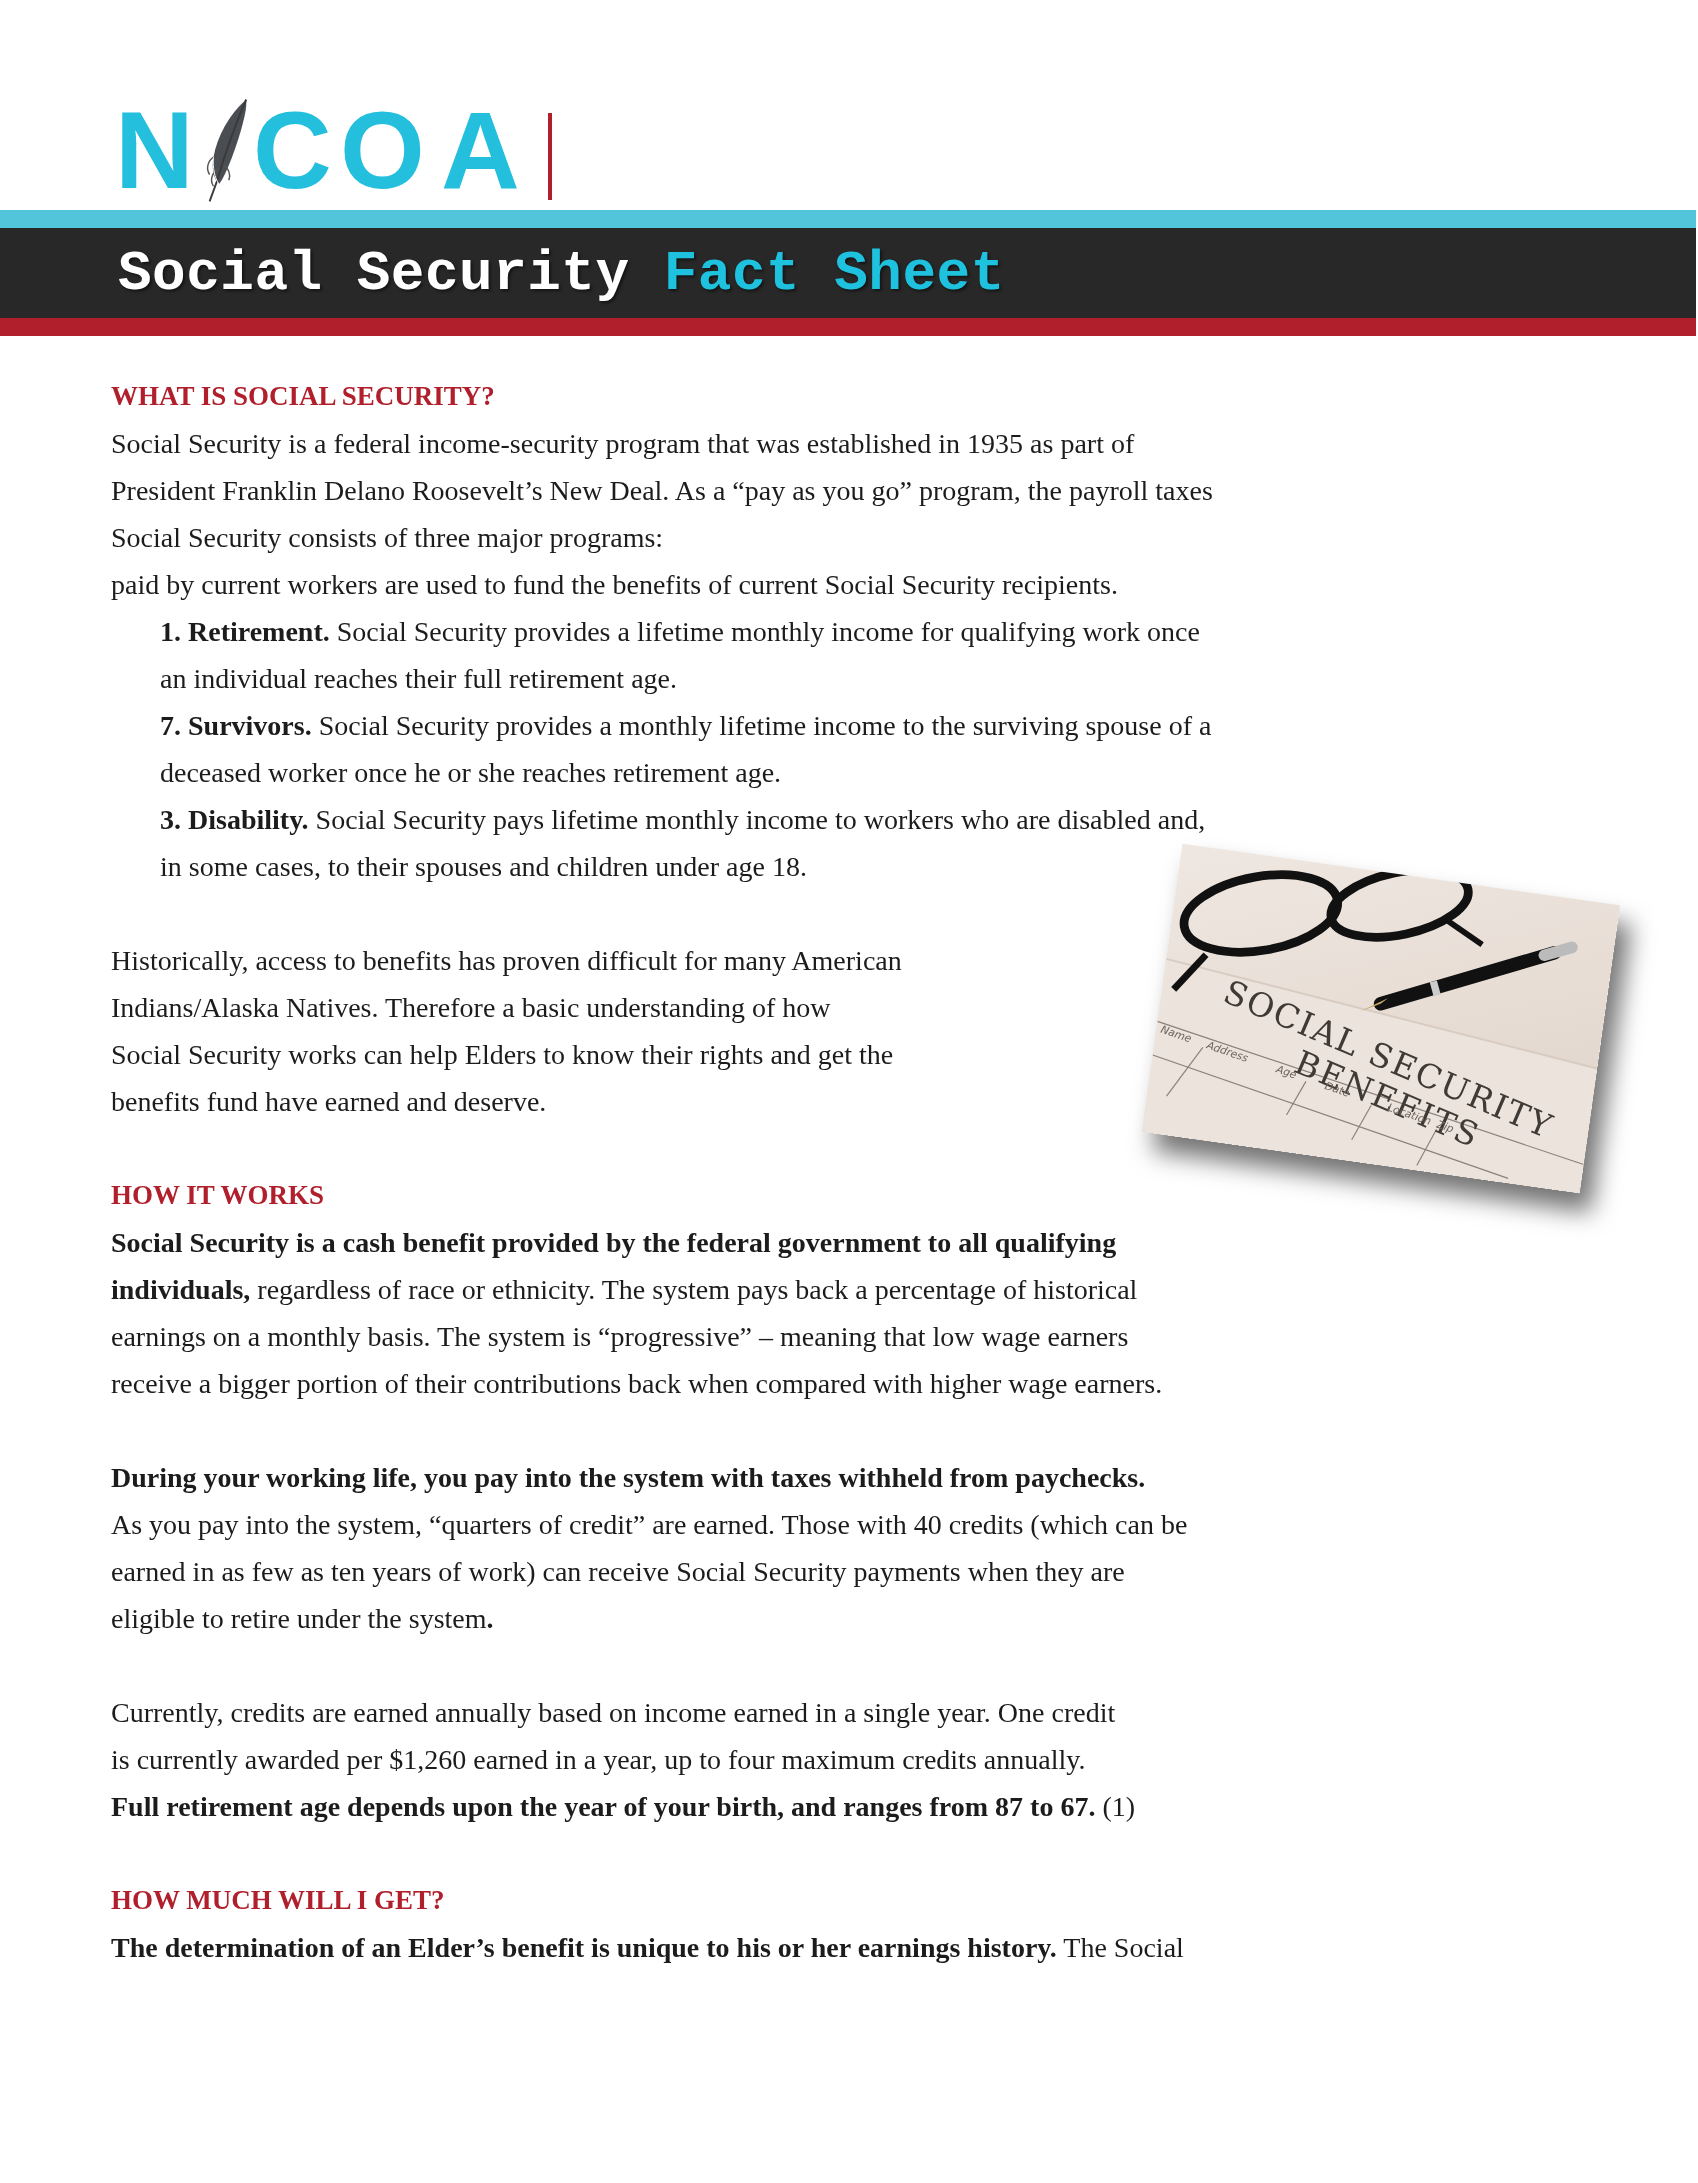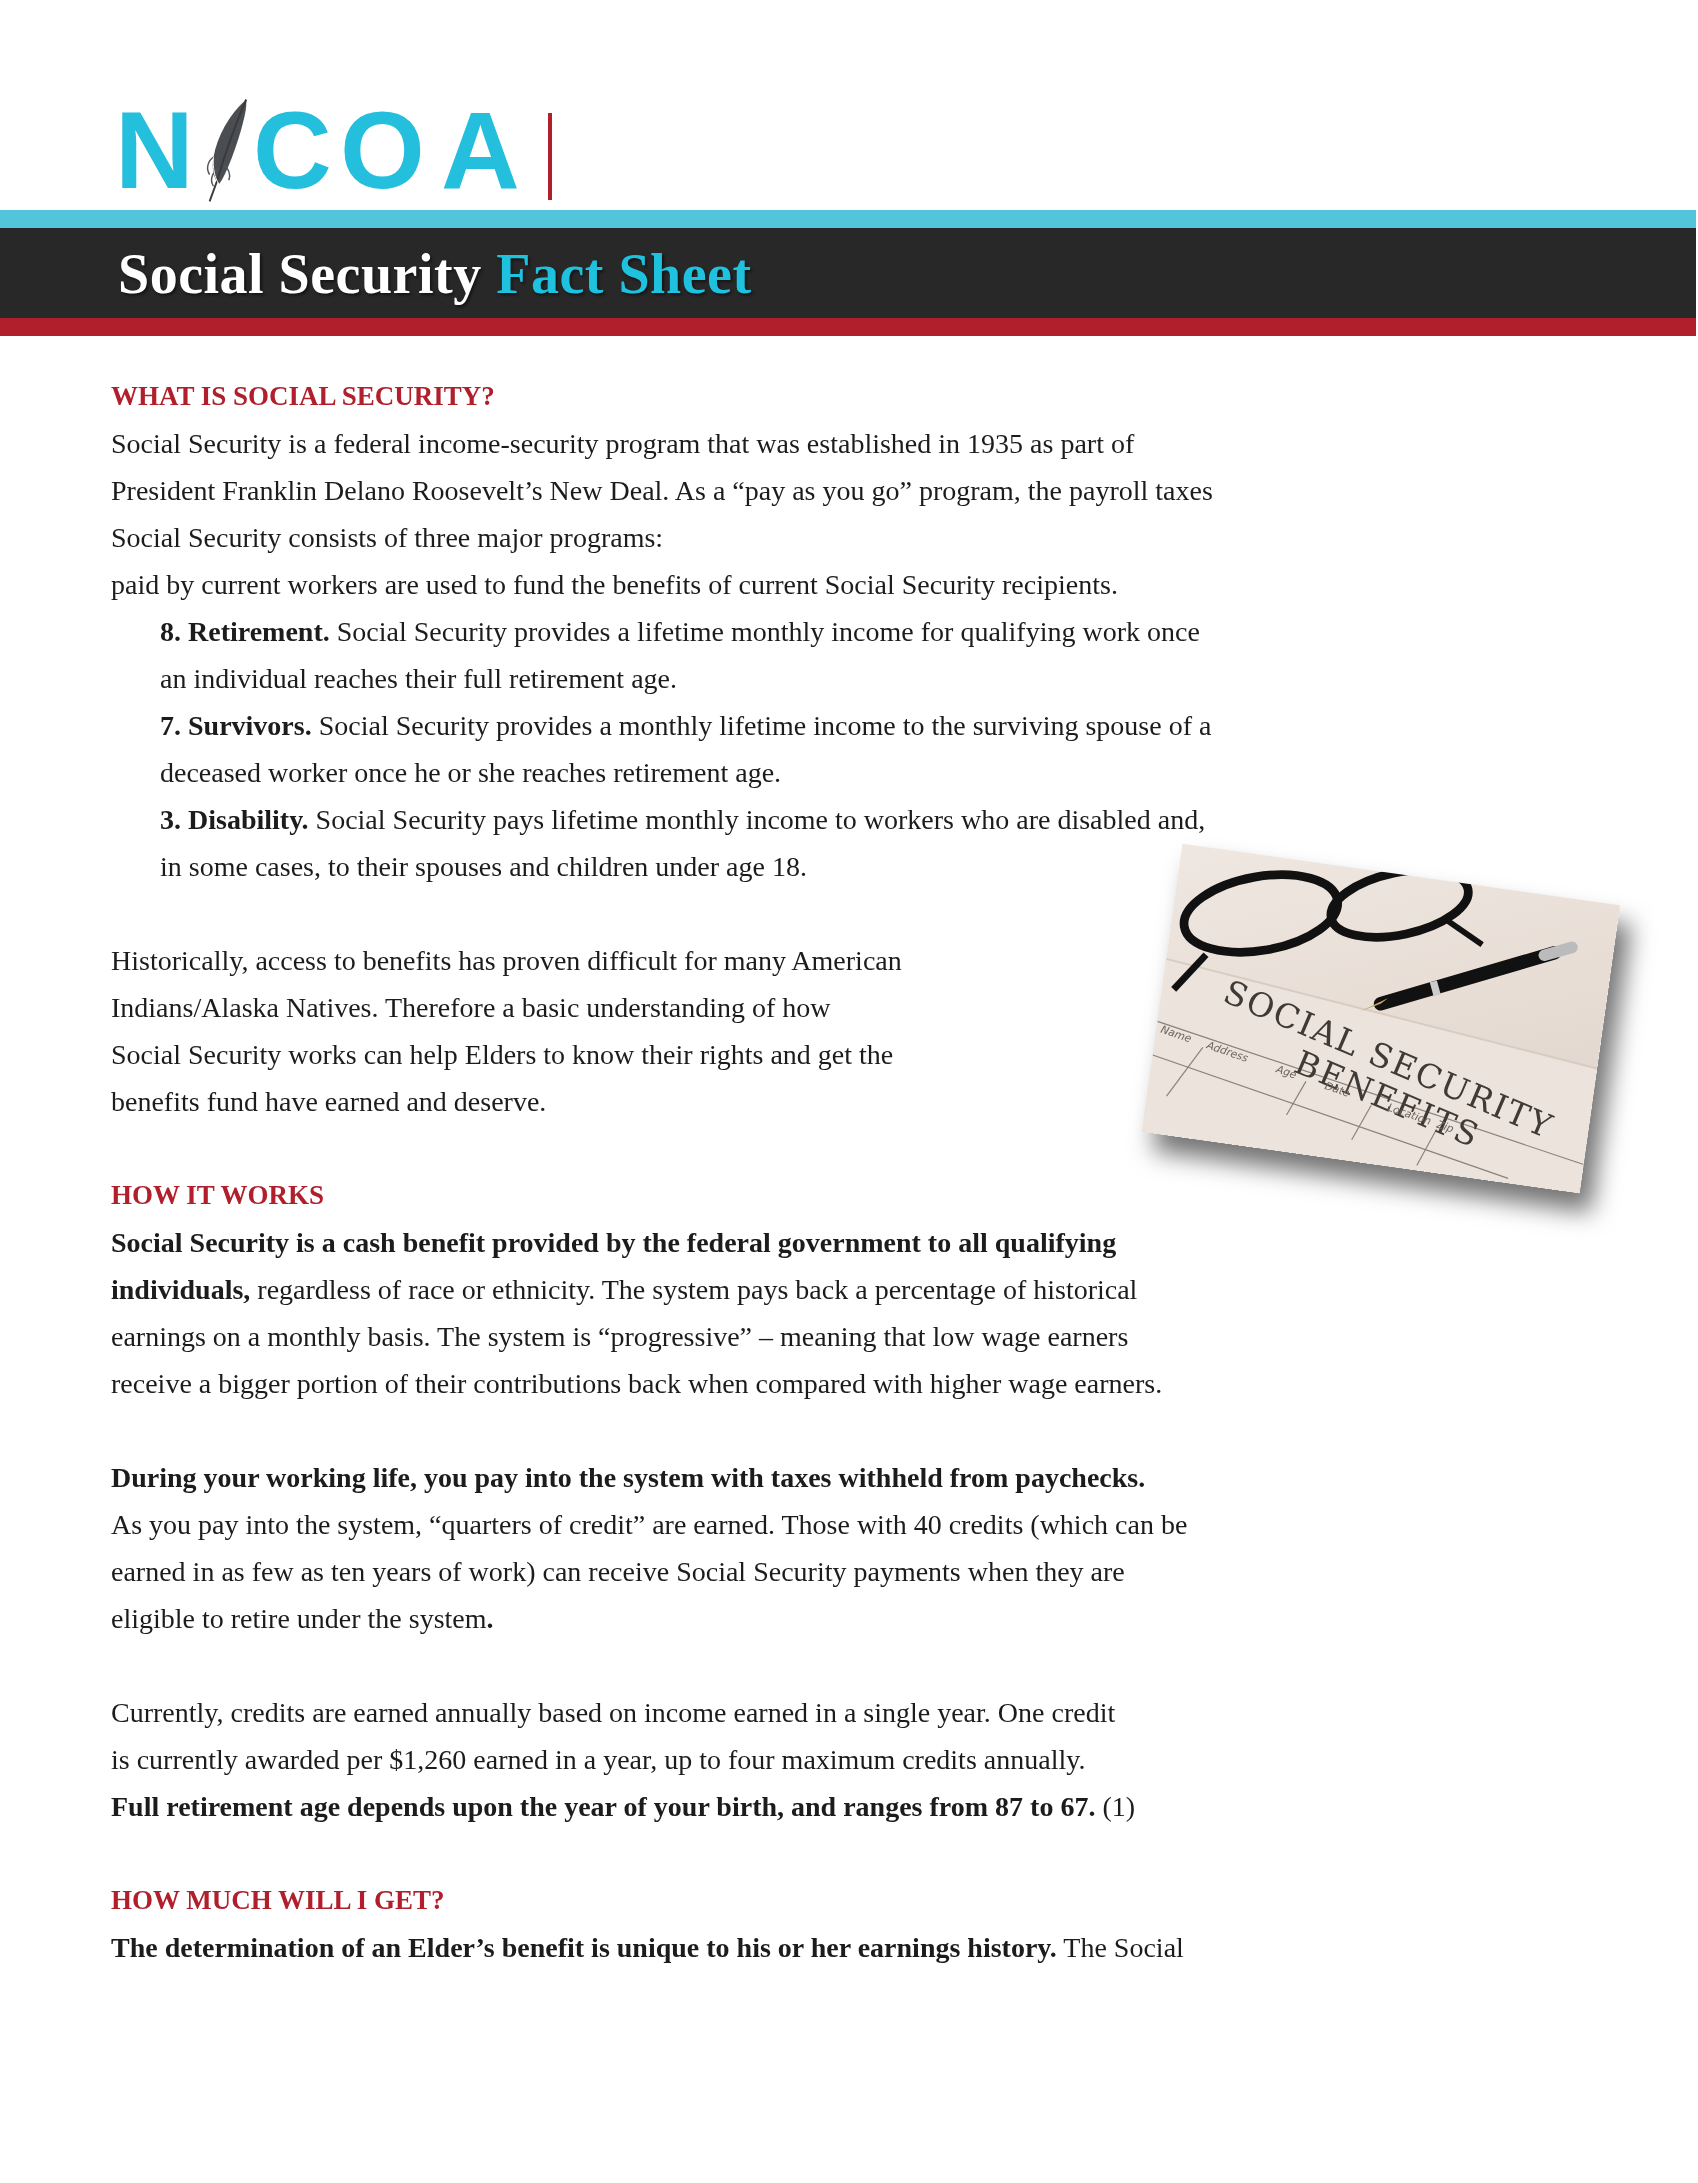--- a/index.html
+++ b/index.html
@@ -10,21 +10,21 @@
   .logo-letter { position:absolute; top:0; font-family:"Liberation Sans", sans-serif; font-weight:bold; font-size:109px; line-height:107px; color:#23bfdc; letter-spacing:0; }
   .feather { position:absolute; left:85px; top:0; width:50px; height:105px; }
   .logo-divider { position:absolute; left:433px; top:15.5px; width:3.9px; height:87px; background:#b01f2b; }
   .logo-tagline { position:absolute; left:461px; top:7.8px; font-family:"DejaVu Sans", sans-serif; font-size:24px; line-height:33px; color:#585858; }
   .logo-tagline div { white-space:nowrap; }
 
   
   .band-cyan { position:absolute; left:0; top:210px; width:1696px; height:18.4px; background:#52c5da; }
   .band-dark { position:absolute; left:0; top:228px; width:1696px; height:90px; background:#282828; }
   .band-red  { position:absolute; left:0; top:318px; width:1696px; height:17.5px; background:#b01f2b; }
-  .page-title { position:absolute; left:118px; top:235px; font-family:Liberation Serif, serif; font-weight:bold; font-size:56px; line-height:78px; color:#ffffff; white-space:nowrap; letter-spacing:0.5px; text-shadow:1.9px 1.9px 2.9px rgba(0,0,0,0.5); }
+  .page-title { position:absolute; left:118px; top:235px; font-family:Liberation Mono, monospace; font-weight:bold; font-size:56px; line-height:78px; color:#ffffff; white-space:nowrap; letter-spacing:0.5px; text-shadow:1.9px 1.9px 2.9px rgba(0,0,0,0.5); }
   .page-title .accent { color:#1ec2de; }
 
   
   .content { position:absolute; left:111px; top:373px; width:1494px; font-family:Liberation Serif, serif; font-size:28px; line-height:47px; color:#1c1c1c; }
   .line { white-space:nowrap; height:47px; }
   .indent { padding-left:49px; }
   .heading { color:#b01f2b; font-weight:bold; font-size:27px; }
   .bold { font-weight:bold; }
   .blank { height:47px; }
 
@@ -60,21 +60,21 @@
   <span class="accent">Fact Sheet</span>
 </div>
 
 <div class="content">
   <div class="line heading">WHAT IS SOCIAL SECURITY?</div>
   <div class="line">Social Security is a federal income-security program that was established in 1935 as part of</div>
   <div class="line">President Franklin Delano Roosevelt’s New Deal.  As a “pay as you go” program, the payroll taxes</div>
   <div class="line">Social Security consists of three major programs:</div>
   <div class="line">paid by current workers are used to fund the benefits of current Social Security recipients.</div>
 
-  <div class="line indent"><span class="bold">8. Retirement.</span><span> Social Security provides a lifetime monthly income for qualifying work once</span></div>
+  <div class="line indent"><span class="bold">1. Retirement.</span><span> Social Security provides a lifetime monthly income for qualifying work once</span></div>
   <div class="line indent">an individual reaches their full retirement age.</div>
   <div class="line indent"><span class="bold">7. Survivors.</span><span> Social Security provides a monthly lifetime income to the surviving spouse of a</span></div>
   <div class="line indent">deceased worker once he or she reaches retirement age.</div>
   <div class="line indent"><span class="bold">3. Disability.</span><span> Social Security pays lifetime monthly income to workers who are disabled and,</span></div>
   <div class="line indent">in some cases, to their spouses and children under age 18.</div>
 
   <div class="blank"></div>
   <div class="line">Historically, access to benefits has proven difficult for many American</div>
   <div class="line">Indians/Alaska Natives. Therefore a basic understanding of how</div>
   <div class="line">Social Security works can help Elders to know their rights and get the</div>

